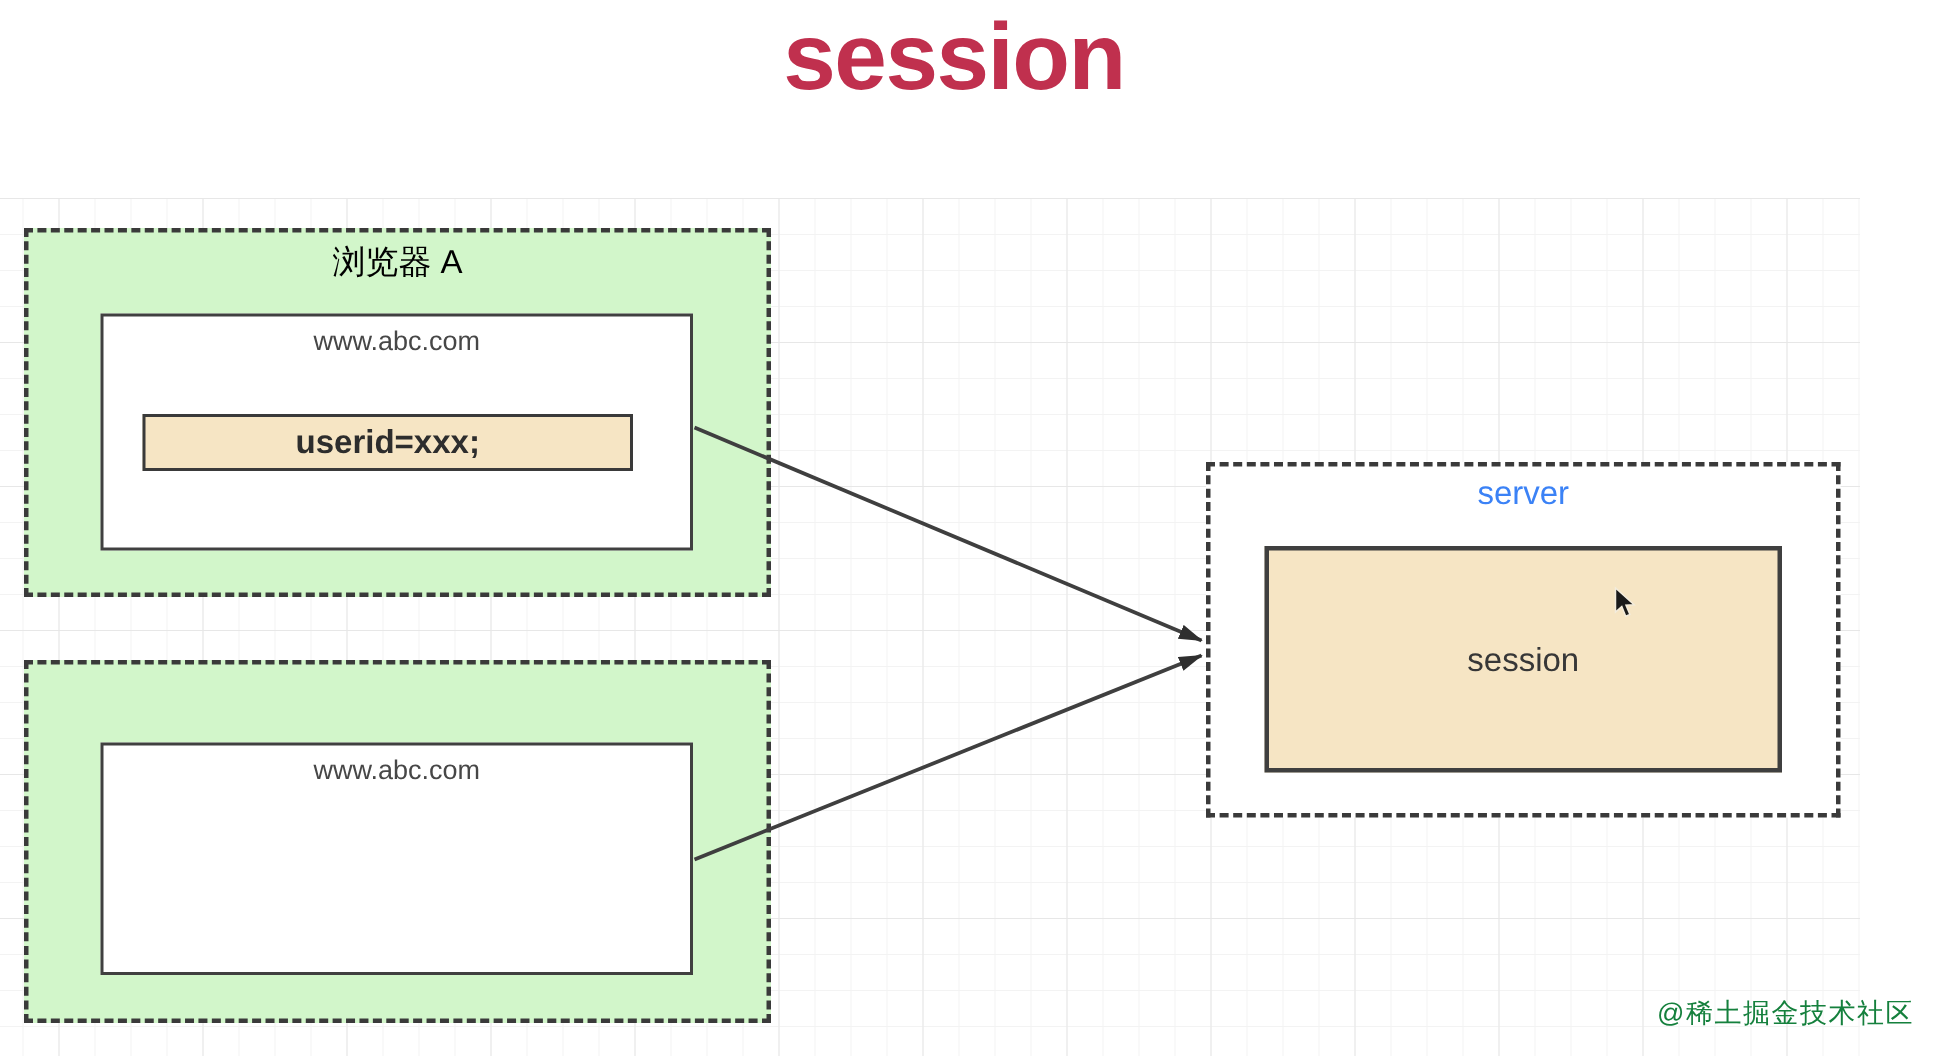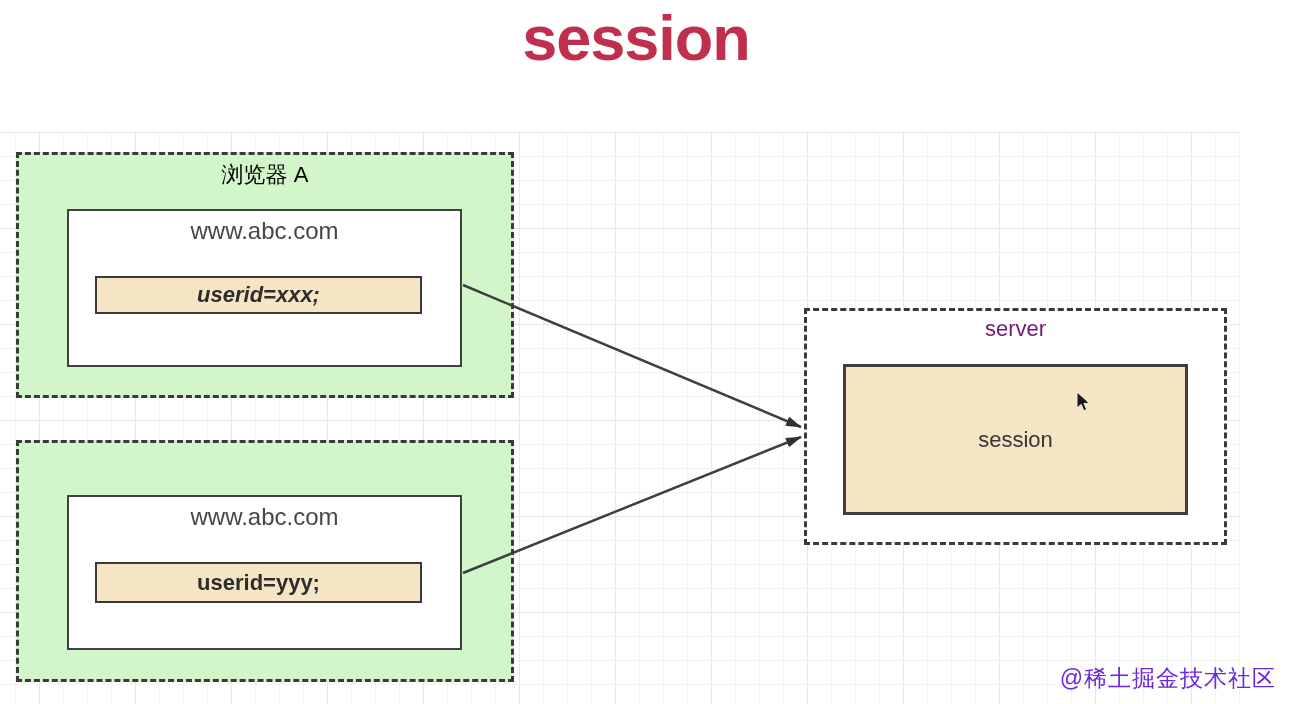--- a/index.html
+++ b/index.html
@@ -37,30 +37,30 @@
     position:absolute;
     border:3px dashed #3a3a3a;
   }
   .group.green { background:#d2f6ca; }
   .group.white { background:#ffffff; }
 
   .group-label {
     position:absolute; left:0; top:5px; width:100%;
     text-align:center; font-size:22px; color:#000000;
   }
-  .group-label.gray { color:#701a75; }
+  .group-label.gray { color:#3b82f6; }
 
   .window {
     position:absolute;
     background:#ffffff;
     border:2px solid #404040;
   }
   .site-label {
     position:absolute; left:0; top:6px; width:100%;
-    text-align:center; font-size:24px; color:#474747;
+    text-align:center; font-size:18px; color:#474747;
   }
   .cookie-box {
     position:absolute;
     background:#f6e5c4;
     border:2px solid #3a3a3a;
     display:flex; align-items:center; justify-content:center;
   }
   .cookie-text {
     font-size:22px; font-weight:700; color:#2d2d2d;
   }
@@ -82,47 +82,44 @@
   
   .cursor {
     position:absolute; left:1076px; top:391px;
     width:16px; height:22px;
     pointer-events:none;
   }
 
   
   .watermark {
     position:absolute; right:16px; top:663px;
-    font-size:23px; color:#6d28d9;
+    font-size:18px; color:#15803d;
     letter-spacing:1px;
   }
 </style>
 </head>
 <body>
 
 <div class="grid"></div>
 
 <div class="title">session</div>
 
 <div class="group green" style="left:16px; top:152px; width:498px; height:246px;">
   <div class="group-label">浏览器 A</div>
   <div class="window" style="left:48px; top:54px; width:395px; height:158px;">
     <div class="site-label">www.abc.com</div>
-    <div class="cookie-box" style="left:26px; top:65px; width:327px; height:38px;font-style:italic;">
+    <div class="cookie-box" style="left:26px; top:65px; width:327px; height:38px;">
       <span class="cookie-text">userid=xxx;</span>
     </div>
   </div>
 </div>
 
 <div class="group green" style="left:16px; top:440px; width:498px; height:242px;">
   <div class="window" style="left:48px; top:52px; width:395px; height:155px;">
     <div class="site-label">www.abc.com</div>
-    <div class="cookie-box" style="left:26px; top:65px; width:327px; height:41px;">
-      <span class="cookie-text">userid=yyy;</span>
-    </div>
   </div>
 </div>
 
 <div class="group white" style="left:804px; top:308px; width:423px; height:237px;">
   <div class="group-label gray">server</div>
   <div class="session-box" style="left:36px; top:53px; width:345px; height:151px;">
     <span class="session-text">session</span>
   </div>
 </div>
 

